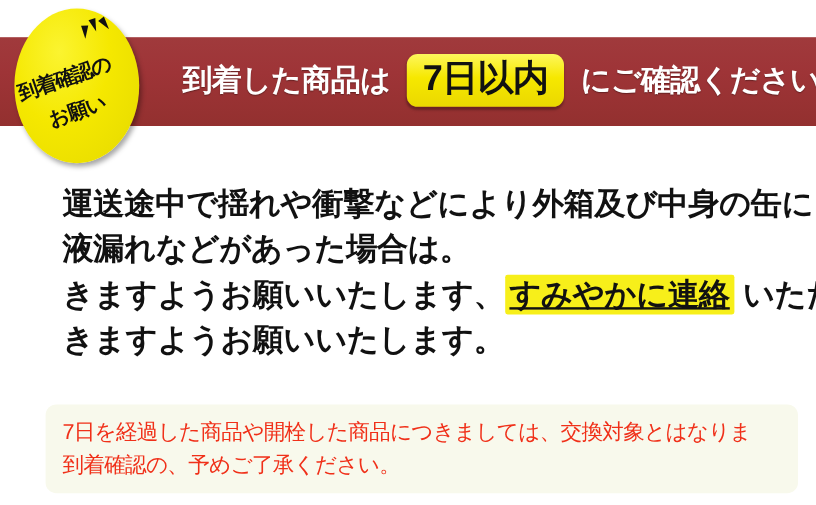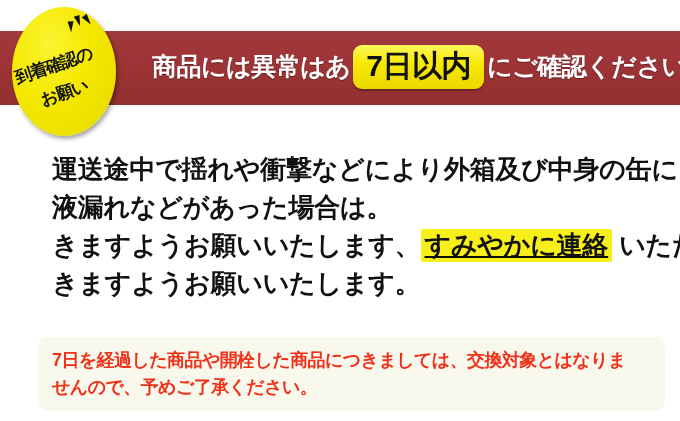--- a/index.html
+++ b/index.html
@@ -57,21 +57,21 @@
 
   .header-highlight {
     display: inline-block;
     background: #f5ea00;
     background: linear-gradient(180deg, #fdf75c 0%, #f6e800 45%, #ead800 100%);
     color: #111111;
     font-size: 30px;
     font-weight: bold;
     border-radius: 9px;
     padding: 6px 13px 8px 13px;
-    margin: 0 3px;
+    margin: 0 14px;
     line-height: 1;
     vertical-align: middle;
     box-shadow: 0 2px 2px rgba(0,0,0,0.30);
     text-shadow: none;
     position: relative;
     top: -1px;
   }
 
   
   .badge {
@@ -159,35 +159,35 @@
     height: 74px;
     background: #f8f9ec;
     border-radius: 9px;
     box-sizing: border-box;
     padding: 10px 0 0 14px;
   }
 
   .footnote-line {
     color: #f03019;
     font-size: 18px;
-    font-weight: bold;
+    font-weight: normal;
     line-height: 27px;
     letter-spacing: -0.6px;
     white-space: nowrap;
   }
 </style>
 </head>
 <body>
 
 <div id="notice-root">
 
   <div class="header-bar"></div>
 
   <div class="header-inner">
-    <div class="header-text"><span>商品には異常はあ</span><span class="header-highlight">7日以内</span><span>にご確認ください。</span></div>
+    <div class="header-text"><span>到着した商品は</span><span class="header-highlight">7日以内</span><span>にご確認ください。</span></div>
   </div>
 
   <div class="badge">
     <div class="badge-text">
       <div class="badge-line badge-line-1">到着確認の</div>
       <div class="badge-line badge-line-2">お願い</div>
       <div class="badge-sparkles">
         <span class="spark spark-a"></span>
         <span class="spark spark-b"></span>
         <span class="spark spark-c"></span>
@@ -197,16 +197,16 @@
 
   <div class="body-block">
     <div class="body-line">運送途中で揺れや衝撃などにより外箱及び中身の缶に</div>
     <div class="body-line">液漏れなどがあった場合は。</div>
     <div class="body-line"><span>きますようお願いいたします、</span><span class="inline-mark">すみやかに連絡</span><span> いただ</span></div>
     <div class="body-line">きますようお願いいたします。</div>
   </div>
 
   <div class="footnote-panel">
     <div class="footnote-line">7日を経過した商品や開栓した商品につきましては、交換対象とはなりま</div>
-    <div class="footnote-line">せんので、予めご了承ください。</div>
+    <div class="footnote-line">到着確認の、予めご了承ください。</div>
   </div>
 
 </div>
 
 </body></html>

